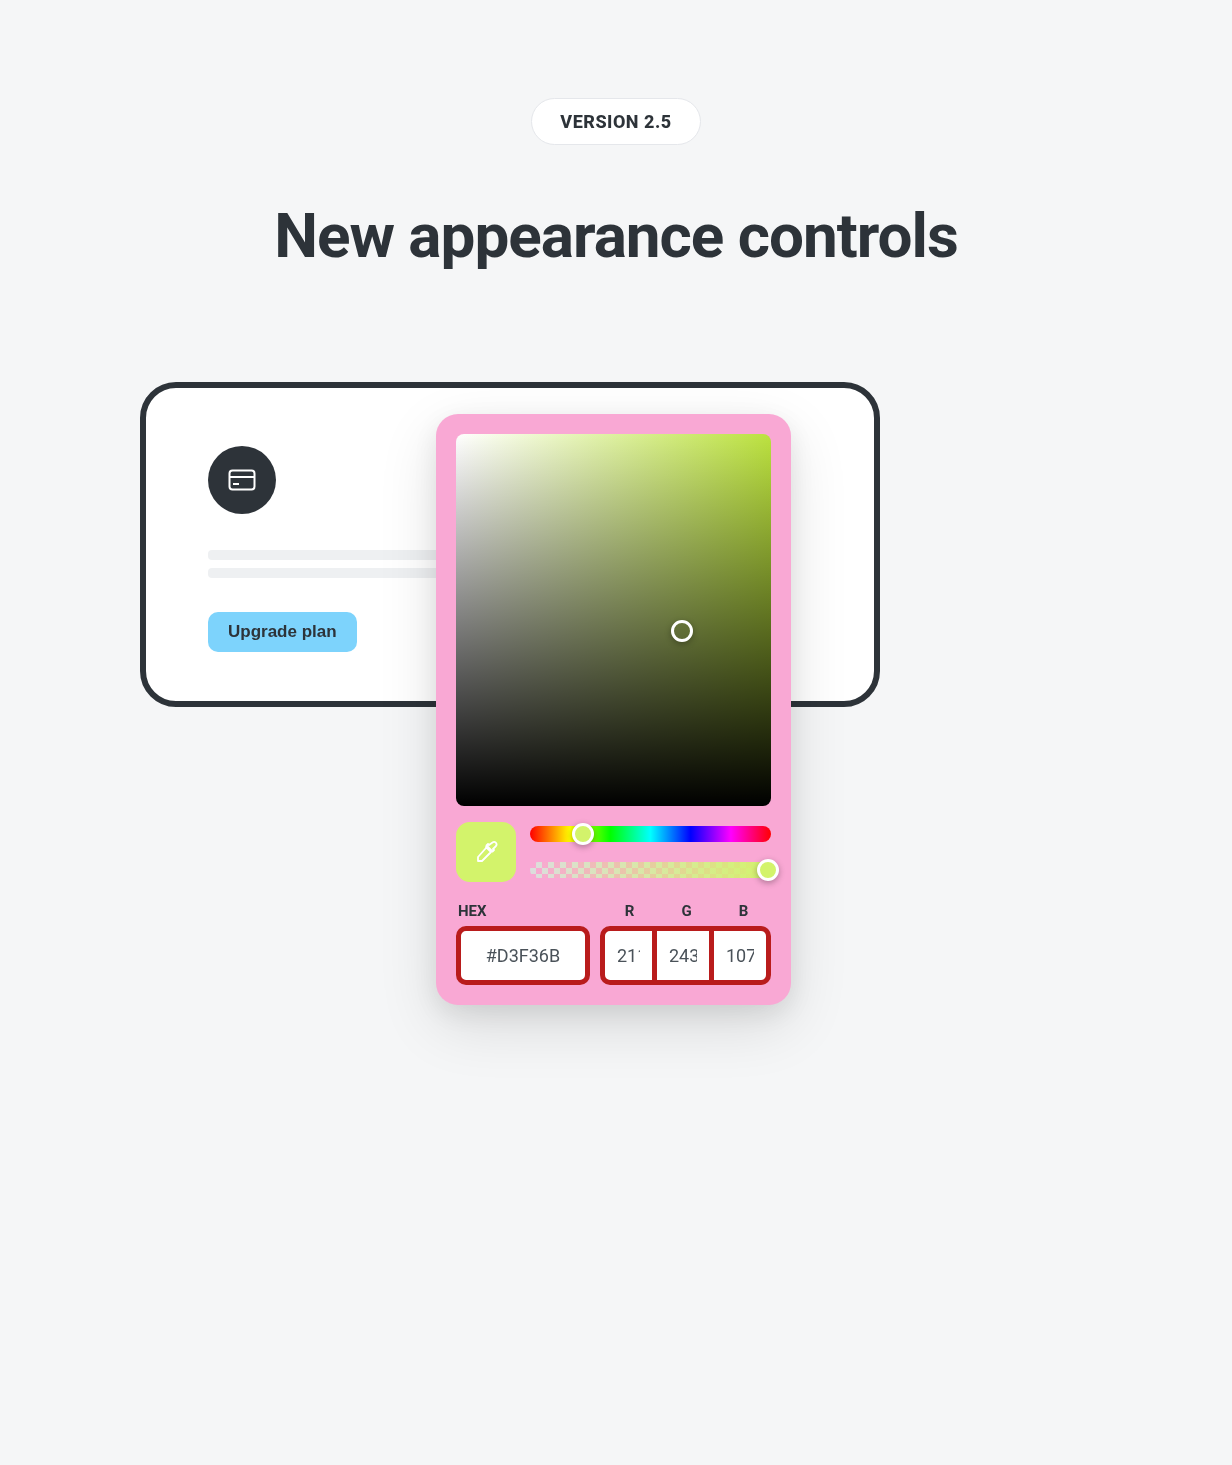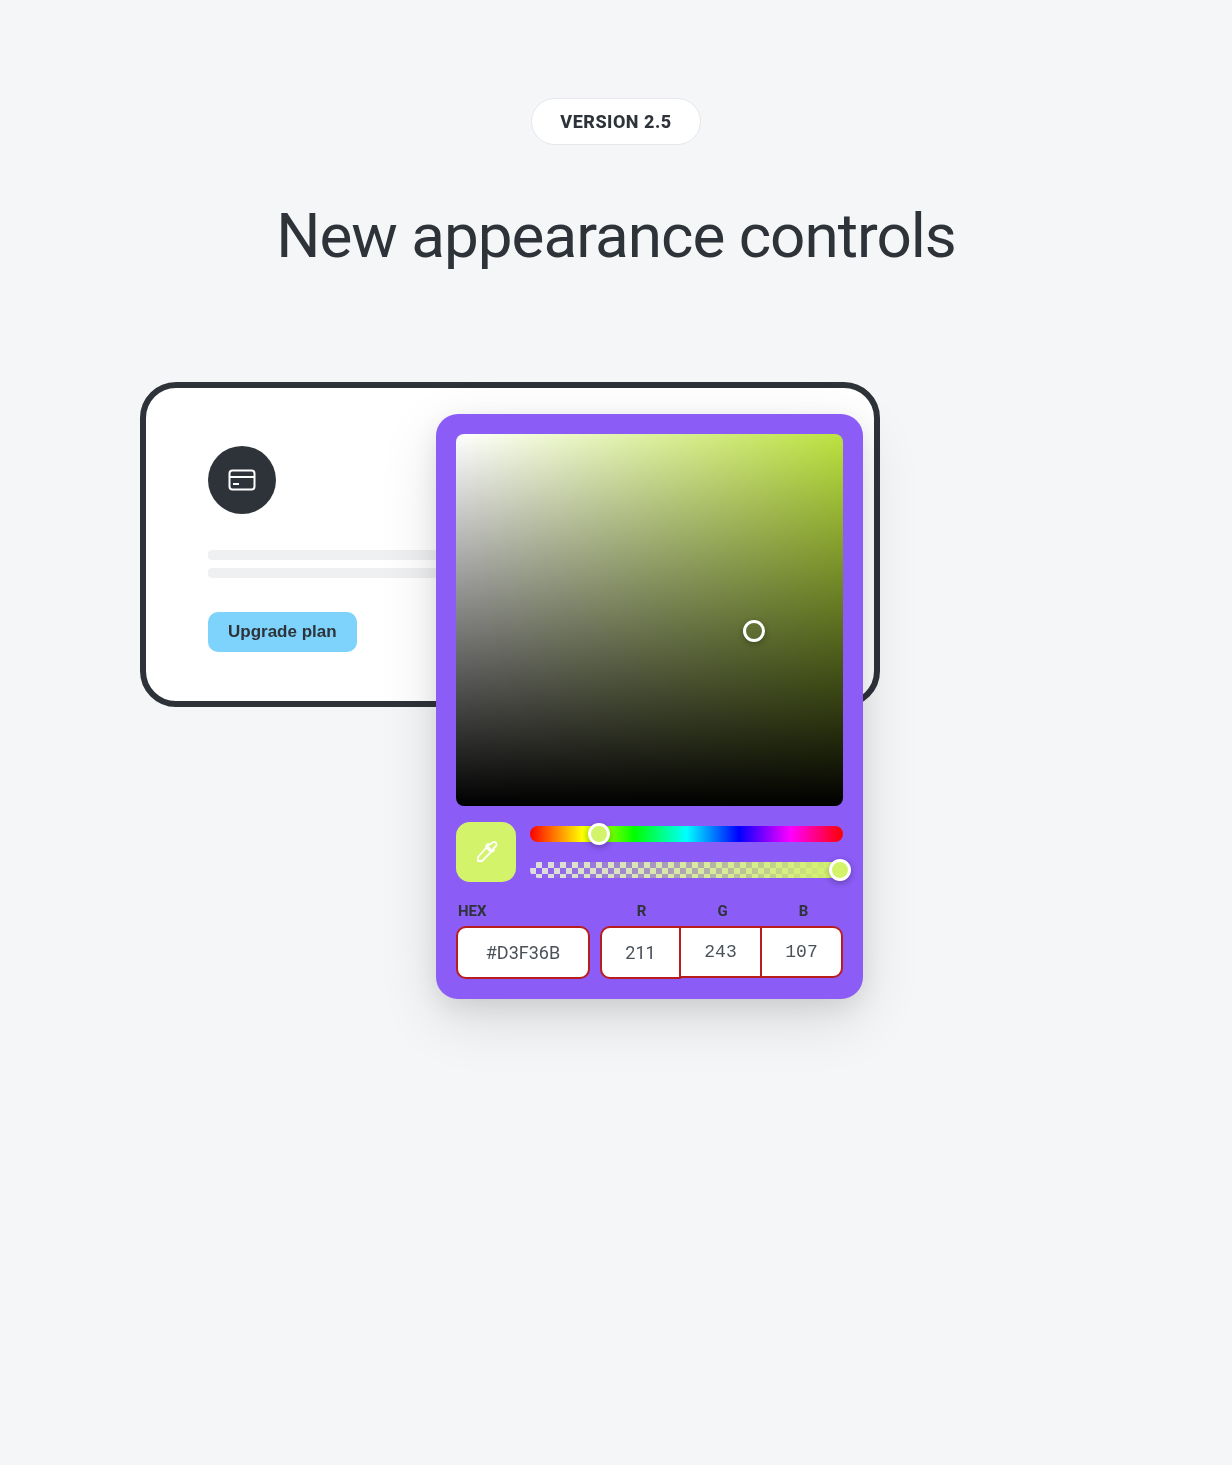--- a/index.html
+++ b/index.html
@@ -32,21 +32,21 @@
       padding: 12px 28px;
       font-size: 18px;
       font-weight: 800;
       color: #2d3339;
       letter-spacing: 0.5px;
       margin-bottom: 54px;
     }
 
     .heading {
       font-size: 62px;
-      font-weight: 400;
+      font-weight: 700;
       color: #2d3339;
       margin-bottom: 34px;
       letter-spacing: -1px;
     }
 
     .subheading {
       font-size: 26px;
       color: #a9b0b8;
       text-align: center;
       line-height: 1.5;
@@ -115,22 +115,22 @@
       font-size: 17px;
       font-weight: 600;
       color: #2d3339;
       cursor: pointer;
     }
 
     .color-picker {
       position: absolute;
       left: 436px;
       top: 32px;
-      width: 427px;
-      background: #8b5cf6;
+      width: 355px;
+      background: #f9a8d4;
       border-radius: 22px;
       padding: 20px;
       box-shadow: 0 20px 60px rgba(0,0,0,0.12), 0 8px 24px rgba(0,0,0,0.08);
     }
 
     .sat-val-panel {
       position: relative;
       width: 100%;
       height: 372px;
       border-radius: 8px;
@@ -248,21 +248,21 @@
     }
 
     .input-label {
       font-size: 15px;
       font-weight: 700;
       color: #2d3339;
       padding-left: 2px;
     }
 
     .input-field {
-      border: 2px solid #b91c1c;
+      border: 5px solid #b91c1c;
       border-radius: 10px;
       padding: 14px 12px;
       font-size: 18px;
       color: #4a5259;
       text-align: center;
       width: 100%;
       background: #ffffff;
       font-family: inherit;
     }
 
@@ -278,21 +278,20 @@
     .rgb-group .input-group:first-child .input-field {
       border-radius: 10px 0 0 10px;
     }
 
     .rgb-group .input-group:last-child .input-field {
       border-radius: 0 10px 10px 0;
     }
 
     .rgb-group .input-group:not(:first-child) .input-field {
       border-left: none;
-      font-family: Liberation Mono, monospace;
     }
 
     .rgb-group .input-group {
       flex: 1;
     }
 
     .rgb-group .input-label {
       text-align: center;
     }
   </style>

